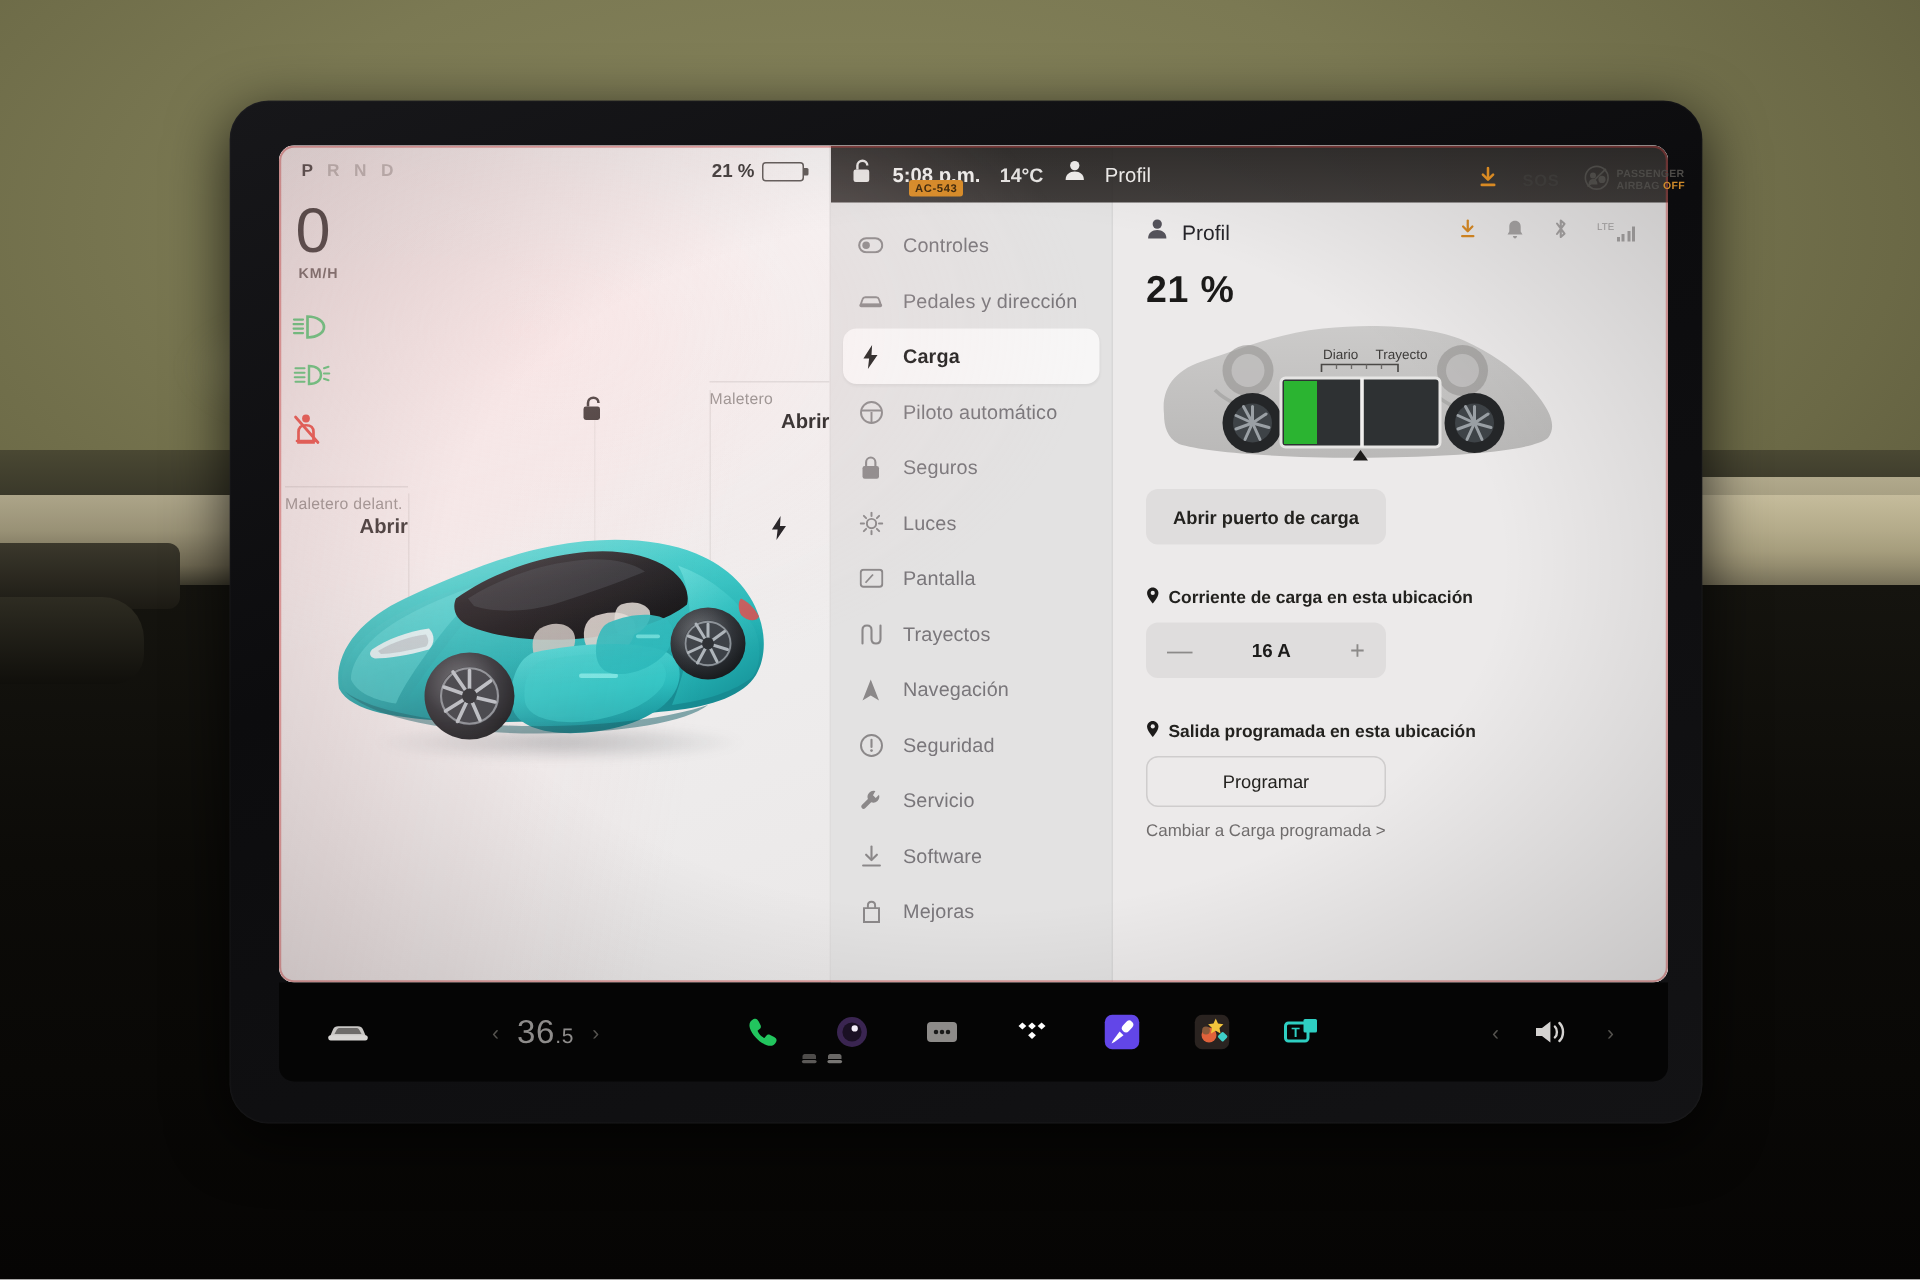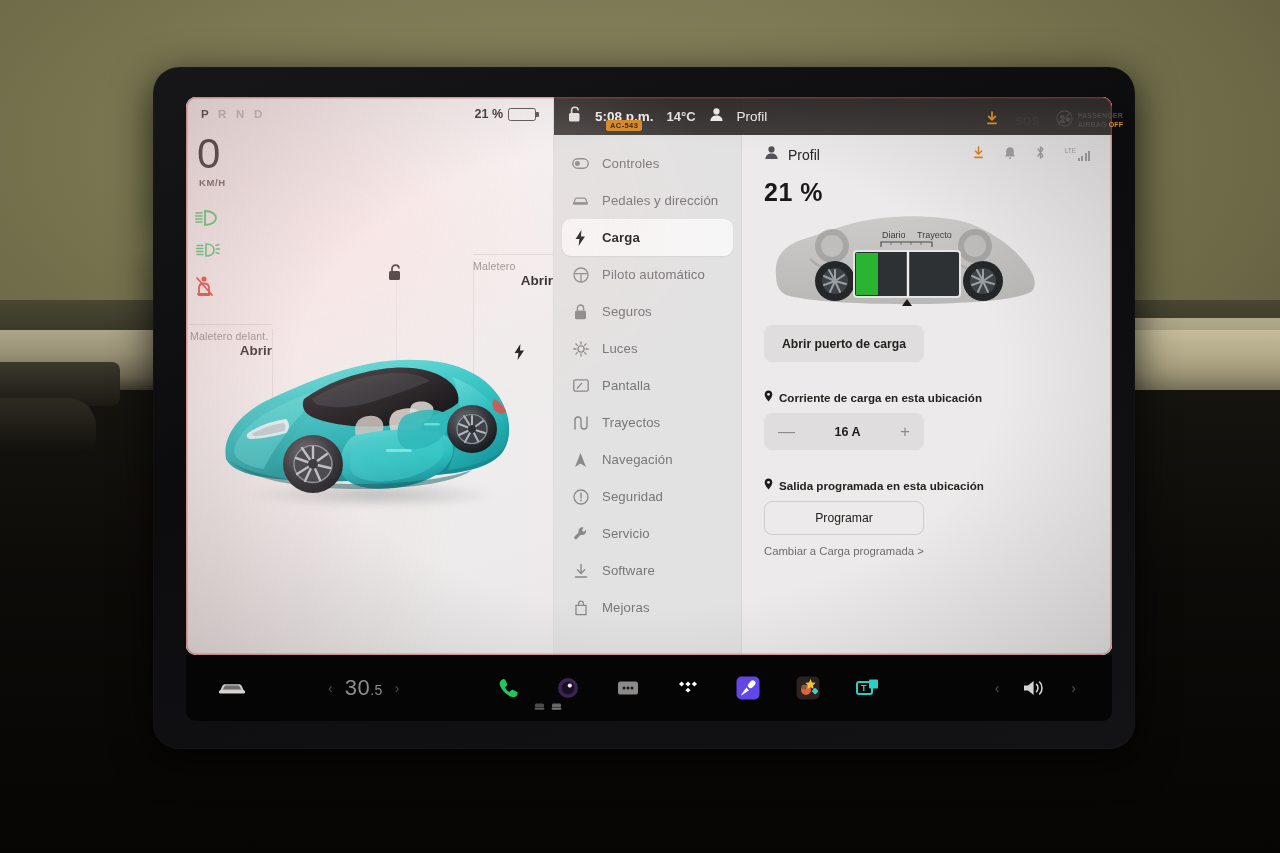--- a/index.html
+++ b/index.html
@@ -793,21 +793,21 @@
     <div class="tb-left">
       <span class="app-icon">
         <svg width="28" height="16" viewBox="0 0 28 16">
           <path d="M2 11 L4 6.4 C4.6 4.8 5.8 4.2 7.4 4.2 H20.6 C22.2 4.2 23.4 4.8 24 6.4 L26 11 Z" fill="#c9c7c5"></path>
           <rect x="0.8" y="10.2" width="26.4" height="3.4" rx="1.7" fill="#d8d6d4"></rect>
           <path d="M6.4 6.6 C7 5.6 7.8 5.4 9 5.4 H19 C20.2 5.4 21 5.6 21.6 6.6 L23 9.4 H5 Z" fill="#6e6c6a"></path>
         </svg>
       </span>
       <div class="tb-climate">
         <span class="chev">‹</span>
-        <span class="deg"><span>30</span><small>.5</small></span>
+        <span class="deg"><span>36</span><small>.5</small></span>
         <span class="chev">›</span>
       </div>
       <div class="seat-icons">
         <span>
           <svg width="11" height="8" viewBox="0 0 11 8">
               <path d="M1 2 C1 1 2 0.6 3 0.6 H8 C9 0.6 10 1 10 2 L10 4 H1 Z" fill="#4e4c4a"></path>
               <rect x="0.6" y="4.6" width="9.8" height="2.2" rx="1.1" fill="#5c5a58"></rect>
             </svg>
         </span>
         <span>

